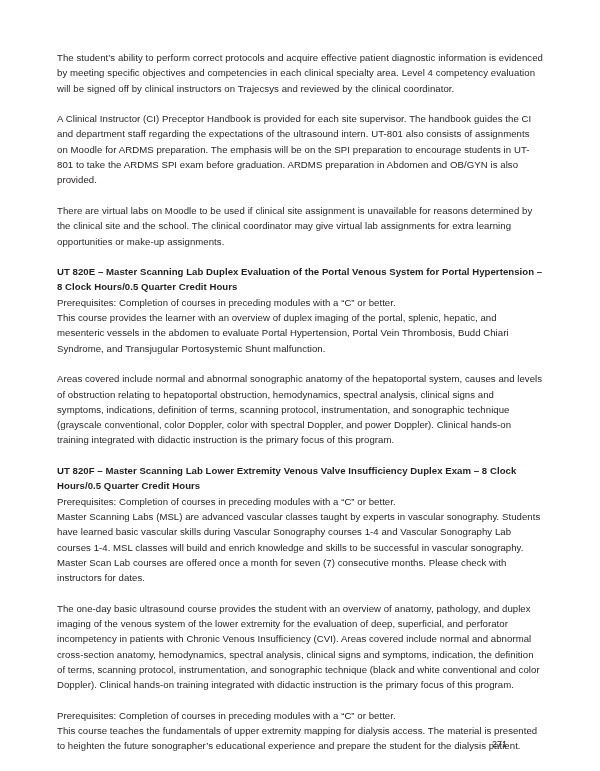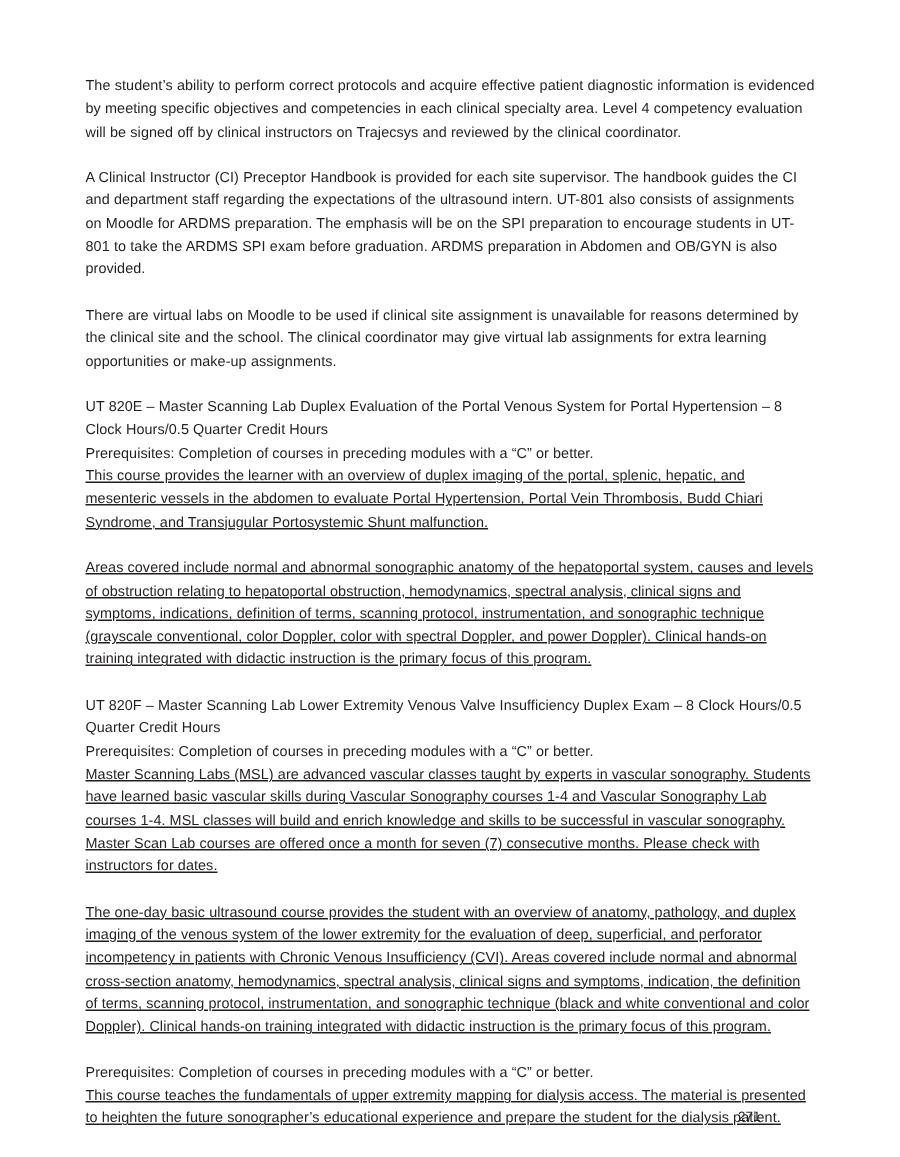--- a/index.html
+++ b/index.html
@@ -36,36 +36,35 @@
   }
   .para:last-child {
     margin-bottom: 0;
   }
   .course-block {
     margin: 0 0 15.3px 0;
   }
   .course-heading {
     font-size: 9.6px;
     line-height: 15.3px;
-    font-weight: normal;
+    font-weight: bold;
     margin: 0;
     letter-spacing: 0.005em;
   }
   .course-prereq {
     font-size: 9.6px;
     line-height: 15.3px;
     margin: 0;
     letter-spacing: 0.005em;
   }
   .course-body {
     font-size: 9.6px;
     line-height: 15.3px;
     margin: 0;
     letter-spacing: 0.005em;
-    text-decoration: underline;
   }
   .course-body + .course-body {
     margin-top: 15.3px;
   }
   .page-number {
     position: absolute;
     right: 41px;
     top: 738px;
     font-size: 9px;
     line-height: 12px;

